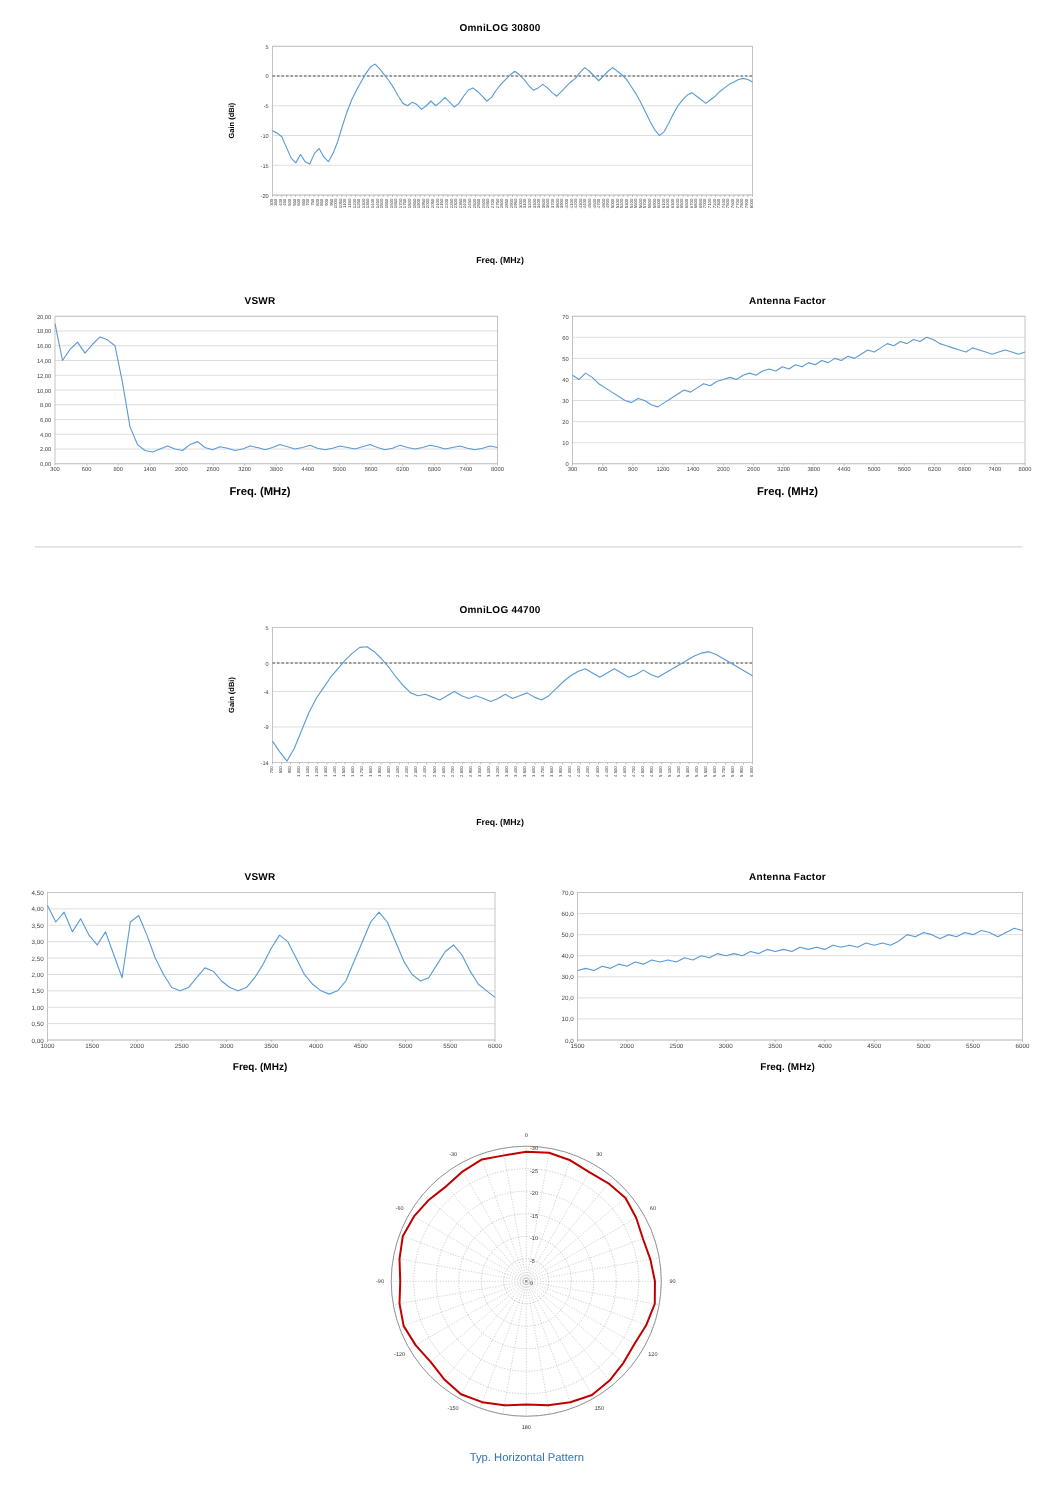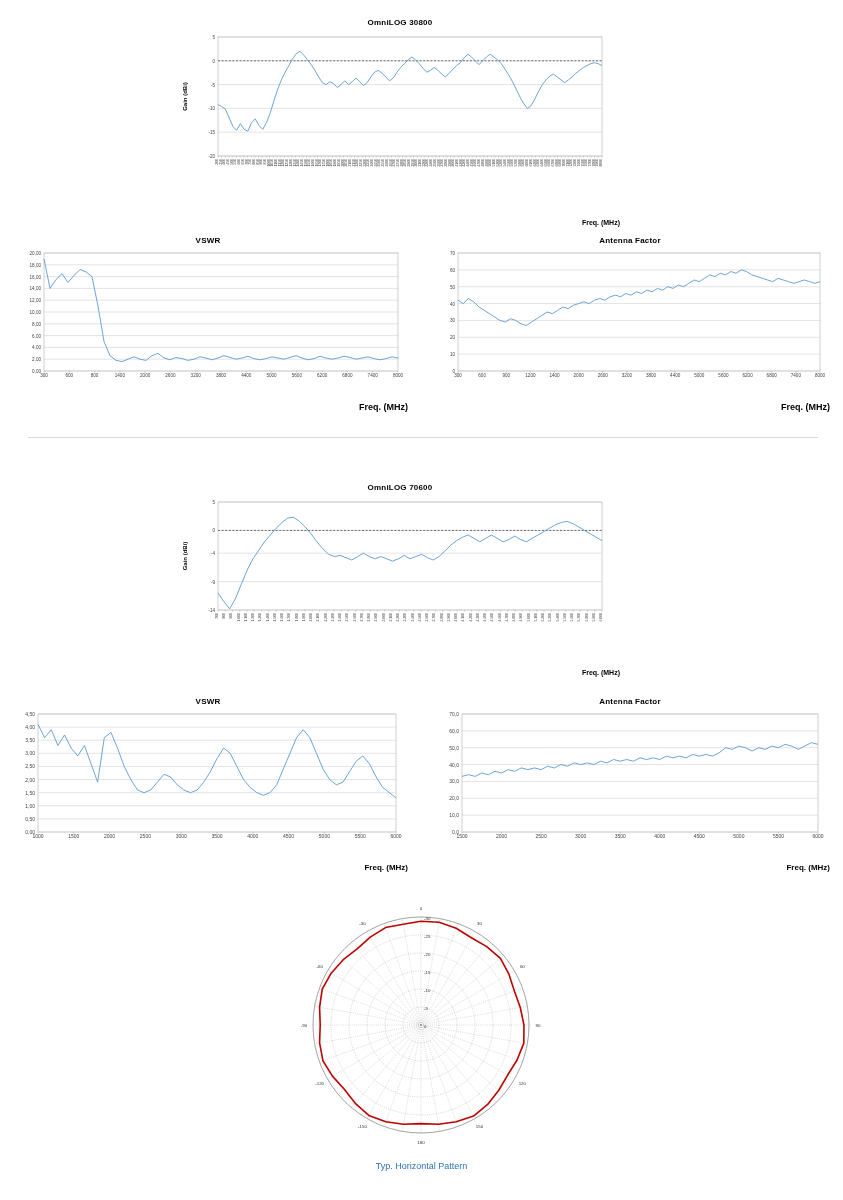--- a/index.html
+++ b/index.html
@@ -31,24 +31,24 @@
     margin-bottom: 2px;
     letter-spacing: 0.2px;
   }
   .plot-wrap {
     position: relative;
   }
   .plot-svg {
     display: block;
   }
   .axis-label-x {
-    text-align: right;
+    text-align: center;
     font-size: 7px;
     font-weight: bold;
-    margin-top: 15px;
+    margin-top: 1px;
   }
   .divider {
     position: absolute;
     background: #d9d9d9;
     height: 1px;
   }
   .polar-caption {
     position: absolute;
     width: 100%;
     text-align: center;
@@ -417,21 +417,21 @@
           <text x="390" y="130" text-anchor="middle" font-size="4.6" fill="#444">8000</text>
           <path d="M28.00,53.20L33.25,56.57L38.49,51.51L43.74,54.89L48.99,59.94L54.23,63.31L59.48,66.69L64.72,70.06L69.97,73.43L75.22,75.11L80.46,71.74L85.71,73.43L90.96,76.80L96.20,78.49L101.45,75.11L106.70,71.74L111.94,68.37L117.19,65.00L122.43,66.69L127.68,63.31L132.93,59.94L138.17,61.63L143.42,58.26L148.67,56.57L153.91,54.89L159.16,56.57L164.41,53.20L169.65,51.51L174.90,53.20L180.14,49.83L185.39,48.14L190.64,49.83L195.88,46.46L201.13,48.14L206.38,44.77L211.62,46.46L216.87,43.09L222.12,44.77L227.36,41.40L232.61,43.09L237.86,39.71L243.10,41.40L248.35,38.03L253.59,39.71L258.84,36.34L264.09,32.97L269.33,34.66L274.58,31.29L279.83,27.91L285.07,29.60L290.32,26.23L295.57,27.91L300.81,24.54L306.06,26.23L311.30,22.86L316.55,24.54L321.80,27.91L327.04,29.60L332.29,31.29L337.54,32.97L342.78,34.66L348.03,31.29L353.28,32.97L358.52,34.66L363.77,36.34L369.01,34.66L374.26,32.97L379.51,34.66L384.75,36.34L390.00,34.66" fill="none" stroke="#5b9bd5" stroke-width="0.9" stroke-linejoin="round"></path>
         </svg>
     </div>
     <div class="axis-label-x" style="font-size:9px;">Freq. (MHz)</div>
   </div>
 
   <div class="divider" style="left:28px; top:437px; width:790px;"></div>
 
   <div class="chart-block" style="left:180px; top:483px; width:440px;">
-    <div class="chart-title">OmniLOG 70600</div>
+    <div class="chart-title">OmniLOG 44700</div>
     <div class="plot-wrap">
       <svg class="plot-svg" id="svg-gain-70600" width="440" height="160" viewBox="0 0 440 160">
           <rect x="38" y="8" width="384" height="108" fill="#ffffff" stroke="#b0b0b0" stroke-width="0.6"></rect>
           <line x1="38" y1="8" x2="422" y2="8" stroke="#c8c8c8" stroke-width="0.5"></line>
           <text x="35" y="10" text-anchor="end" font-size="4.5" fill="#444">5</text>
           <line x1="38" y1="36.421052631578945" x2="422" y2="36.421052631578945" stroke="#c8c8c8" stroke-width="0.5"></line>
           <text x="35" y="38.421052631578945" text-anchor="end" font-size="4.5" fill="#444">0</text>
           <line x1="38" y1="59.1578947368421" x2="422" y2="59.1578947368421" stroke="#c8c8c8" stroke-width="0.5"></line>
           <text x="35" y="61.1578947368421" text-anchor="end" font-size="4.5" fill="#444">-4</text>
           <line x1="38" y1="87.57894736842105" x2="422" y2="87.57894736842105" stroke="#c8c8c8" stroke-width="0.5"></line>

